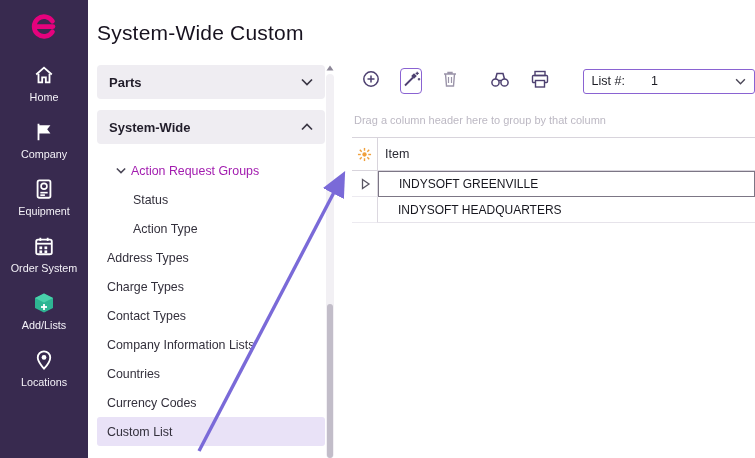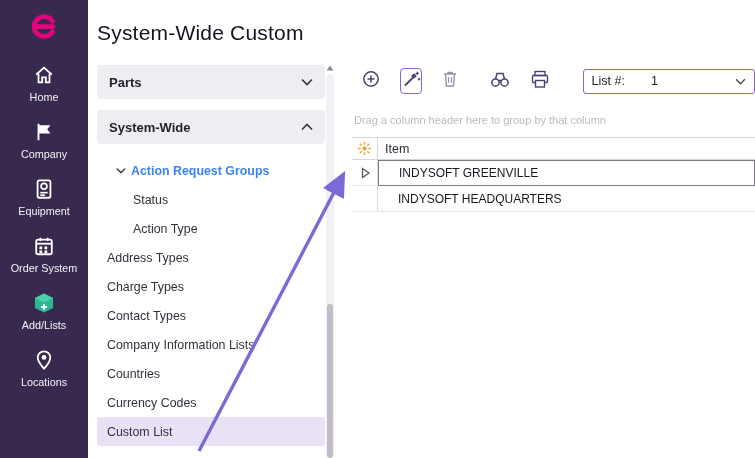--- a/index.html
+++ b/index.html
@@ -46,21 +46,21 @@
     margin-bottom: 11px; cursor: pointer;
   }
   .acc-header:first-child { margin-top: 3px; }
   .acc-header .chev { margin-left: auto; display: flex; }
   .acc-items { margin-top: 12px; }
   .acc-item {
     height: 29px; display: flex; align-items: center;
     font-size: 12.4px; color: #33303c; padding-left: 10px;
     cursor: pointer; border-radius: 3px;
   }
-  .acc-item.lvl1 { padding-left: 19px; font-weight: 700; color: #3b82f6; }
+  .acc-item.lvl1 { padding-left: 19px; font-weight: 400; color: #a21caf; }
   .acc-item.lvl1 .expander { margin-right: 5px; display: flex; }
   .acc-item.lvl2 { padding-left: 36px; }
   .acc-item.selected { background: #e9e2f7; }
 
   
   .sb { position: absolute; right: 0; top: 0; bottom: 0; width: 10px; }
   .sb-btn { height: 12px; display: flex; align-items: center; justify-content: center; cursor: pointer; }
   .sb-track { position: absolute; top: 12px; bottom: 0; left: 1px; right: 1px; background: #f2f0f4; border-radius: 4px; }
   .sb-thumb { position: absolute; top: 60%; bottom: 0; left: 1px; right: 1px; background: #c2bdc9; border-radius: 4px; cursor: grab; }
 
@@ -81,21 +81,21 @@
   }
   .combo-value { margin-left: 26px; }
   .combo-chev { margin-left: auto; display: flex; }
 
   .group-hint {
     margin: 14px 0 0 2px; font-size: 11px; color: #bcb8c3;
   }
 
   .grid { margin-top: 11px; }
   .grid-header {
-    display: flex; height: 23px; background: #ffffff;
+    display: flex; height: 34px; background: #ffffff;
     border-top: 1px solid #d8d4dc; border-bottom: 1px solid #d8d4dc; justify-content: space-between;
   }
   .ind-head { width: 26px; border-right: 1px solid #d8d4dc; display: flex; align-items: center; justify-content: center; }
   .col-head { flex: 1; display: flex; align-items: center; padding-left: 7px; font-size: 12.5px; color: #2a2a33; cursor: pointer; }
   .grid-row { display: flex; height: 26px; background: #fff; }
   .ind-cell { width: 26px; border-right: 1px solid #dcd8e0; border-bottom: 1px solid #eceaf0; display: flex; align-items: center; justify-content: center; }
   .item-cell {
     flex: 1; display: flex; align-items: center; padding-left: 20px;
     font-size: 12px; color: #17171f; border-bottom: 1px solid #e6e3ea; cursor: pointer;
   }

